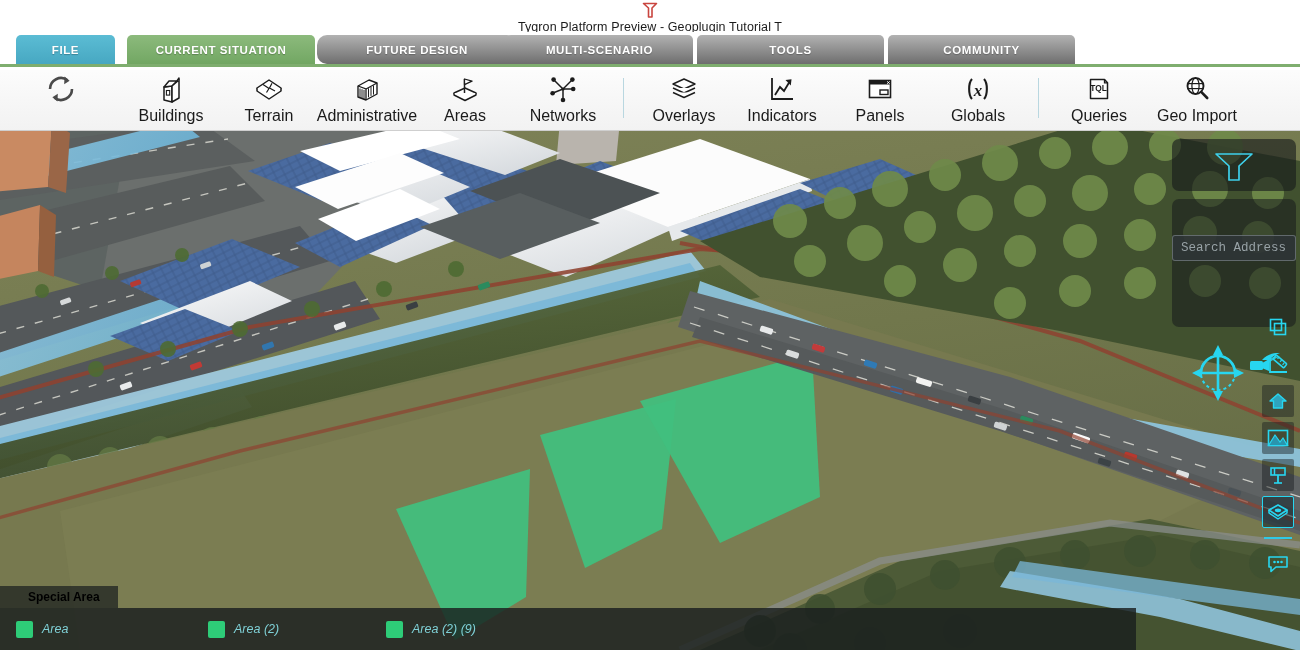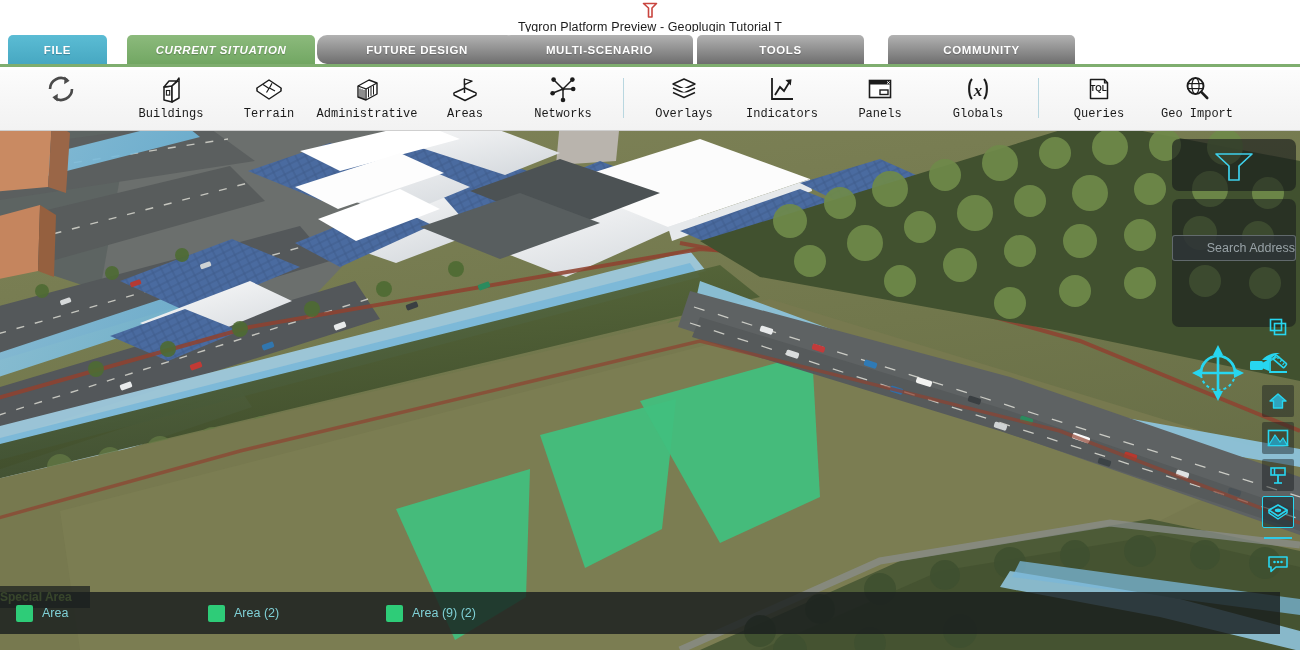--- a/index.html
+++ b/index.html
@@ -34,26 +34,26 @@
   }
   .tab {
     position: absolute; top: 3px; height: 29px;
     display: flex; align-items: center; justify-content: center;
     font-size: 11.5px; font-weight: bold; color: #ffffff;
     letter-spacing: 0.6px;
     border-radius: 5px 5px 0 0;
     cursor: default;
     text-shadow: 0 1px 1px rgba(0,0,0,0.25);
   }
-  .tab.file    { left: 8px;   width: 99px;  background: linear-gradient(180deg,#5bbcd4 0%, #47a8c2 100%); }
-  .tab.current { left: 127px; width: 188px; background: linear-gradient(180deg,#8cba7c 0%, #72a763 100%); font-style: italic; }
+  .tab.file    { left: 16px;   width: 99px;  background: linear-gradient(180deg,#5bbcd4 0%, #47a8c2 100%); }
+  .tab.current { left: 127px; width: 188px; background: linear-gradient(180deg,#8cba7c 0%, #72a763 100%); }
   .tab.grey    { background: linear-gradient(180deg,#b2b2b2 0%, #6e6e6e 100%); }
   .tab.t2 { left: 317px; width: 200px; border-radius: 10px; }
   .tab.t3 { left: 506px; width: 187px; }
-  .tab.t4 { left: 697px; width: 167px; text-align: center; }
+  .tab.t4 { left: 697px; width: 187px; text-align: center; }
   .tab.t5 { left: 888px; width: 187px; }
 
   .geoshare {
     position: absolute; right: 10px; top: 38px;
     display: flex; align-items: center; gap: 5px;
     font-size: 12px; color: #222;
     cursor: default;
   }
   .geoshare .gs-text { text-decoration: underline; }
 
@@ -65,21 +65,21 @@
     display: flex; align-items: flex-start;
   }
   .ribbon-item {
     position: relative;
     width: 98px; height: 58px;
     display: flex; flex-direction: column; align-items: center; justify-content: flex-start;
     padding-top: 3px;
     cursor: default;
   }
   .ribbon-icon { height: 32px; display: flex; align-items: center; justify-content: center; }
-  .ribbon-label { font-size: 12px; color: #1a1a1a; margin-top: 2px; white-space: nowrap; font-family: Liberation Mono, monospace; }
+  .ribbon-label { font-size: 16px; color: #1a1a1a; margin-top: 2px; white-space: nowrap; }
   .ribbon-sep {
     width: 1px; height: 40px; margin: 8px 11px 0 11px;
     background: #b9d7e0; flex: 0 0 auto;
   }
 
   
   .map {
     position: absolute; top: 131px; left: 0; width: 1300px; height: 519px;
     overflow: hidden;
     background: #5c6a45;
@@ -108,22 +108,22 @@
     background: rgba(46,52,56,0.82);
     border: 1px solid rgba(140,150,155,0.55);
     border-radius: 3px;
     display: flex; align-items: center;
     padding-left: 8px;
     font-size: 12.5px; color: #9aa4a8;
     cursor: text;
   }
   .search-box input {
     width: 100%; border: none; background: transparent; outline: none;
-    font-family: Liberation Sans, sans-serif;
-    font-size: 12.5px; color: #fef9c3; text-align: right;
+    font-family: Liberation Mono, monospace;
+    font-size: 12.5px; color: #fef9c3;
   }
   .search-box input::placeholder { color: #98a2a6; }
   .compass {
     position: absolute; left: 14px; top: 142px;
     width: 64px; height: 64px;
   }
   .wing-cam { position: absolute; right: 14px; top: 152px; width: 34px; height: 24px; }
 
   .icon-stack {
     position: absolute; right: 4px; top: 180px;
@@ -138,31 +138,32 @@
     border-radius: 2px;
     background: rgba(24,28,30,0.45);
   }
   .stack-btn.plain { background: transparent; }
   .stack-btn.active { border-color: #27d6f0; background: rgba(20,40,48,0.55); }
   .stack-divider { width: 28px; height: 2px; background: #2fc9e6; margin: 4px 0; }
 
   
   .legend-tab {
     position: absolute; left: 0; bottom: 42px;
-    height: 22px; padding: 0 18px 0 0;
+    height: 22px; padding: 0 18px 0 28px;
     background: rgba(26,30,31,0.72);
     display: flex; align-items: center;
-    font-size: 12px; font-weight: bold; color: #bef264;
+    font-size: 12px; font-weight: bold; color: #000000;
     cursor: default;
   }
   .legend-bar {
-    position: absolute; left: 0; bottom: 16px; width: 1280px; height: 42px;
+    position: absolute; left: 0; bottom: 0; width: 1136px; height: 42px;
     background: rgba(26,30,31,0.82);
     display: flex; align-items: center;
     cursor: default;
+    font-style: italic;
   }
   .legend-item { display: flex; align-items: center; position: absolute; }
   .legend-swatch {
     width: 17px; height: 17px; border-radius: 2px; margin-right: 9px;
     flex: 0 0 auto;
   }
   .legend-label { font-size: 12.5px; color: #7fd0d6; white-space: nowrap; }
   .li0 { left: 16px; }
   .li1 { left: 200px; padding-left: 8px; }
   .li2 { left: 386px; }
@@ -717,17 +718,17 @@
       <div class="legend-item li0">
         <span class="legend-swatch" style="background:#2ecc78"></span>
         <span class="legend-label">Area</span>
       </div>
       <div class="legend-item li1">
         <span class="legend-swatch" style="background:#2ecc78"></span>
         <span class="legend-label">Area (2)</span>
       </div>
       <div class="legend-item li2">
         <span class="legend-swatch" style="background:#2ecc78"></span>
-        <span class="legend-label">Area (9) (2)</span>
+        <span class="legend-label">Area (2) (9)</span>
       </div>
     </div>
   </div>
 </div>
 
 </body></html>

